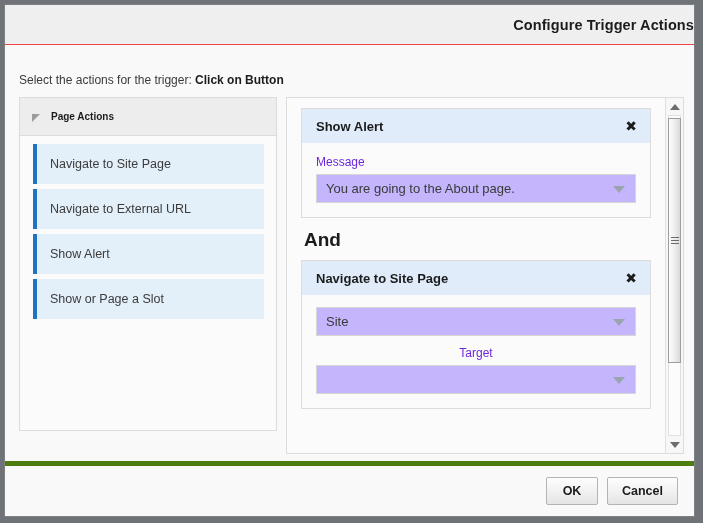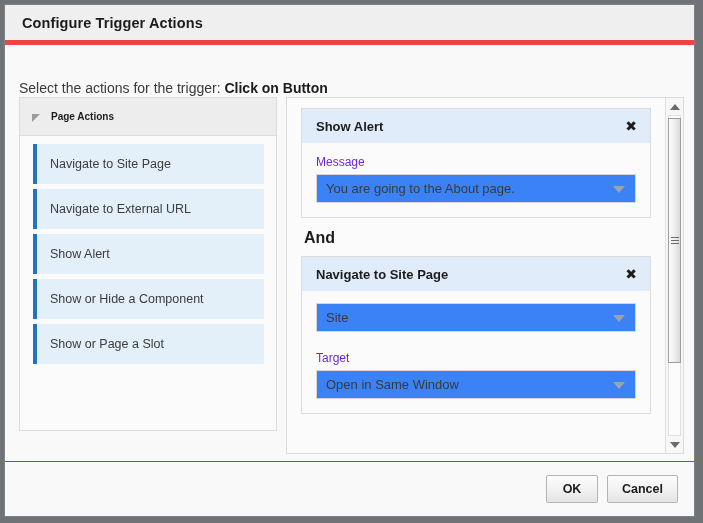--- a/index.html
+++ b/index.html
@@ -24,46 +24,47 @@
     height: 513px;
     background: #f9f9f9;
     border: 1px solid #7e8184;
     box-sizing: border-box;
     display: flex;
     flex-direction: column;
   }
   .titlebar {
     height: 40px;
     background: #efefef;
-    border-bottom: 5px solid #ef4444;
+    border-bottom: 1px solid #ef4444;
     display: flex;
     align-items: center;
     padding: 0 0 0 17px;
     box-sizing: border-box;
     flex: none;
+    justify-content: flex-end;
   }
   .titlebar .title {
     font-size: 14.5px;
     font-weight: bold;
     color: #1c1c1c;
     letter-spacing: 0.1px;
   }
 
   .dialog-body {
     flex: 1;
     position: relative;
     background: #f9f9f9;
     overflow: hidden;
   }
 
   .instruction {
     position: absolute;
     left: 14px;
-    top: 35px;
-    font-size: 14px;
+    top: 28px;
+    font-size: 12px;
     color: #3a3a3a;
     white-space: nowrap;
   }
   .instruction b {
     color: #1c1c1c;
     font-weight: bold;
   }
 
   
   .left-panel {
@@ -178,21 +179,21 @@
     padding: 12px 14px 14px 14px;
   }
   .field-label {
     font-size: 12px;
     color: #6d28d9;
     margin-bottom: 5px;
   }
   .select-box {
     position: relative;
     height: 29px;
-    background: #3b82f6;
+    background: #c4b5fd;
     border: 1px solid #d6d6d6;
     box-sizing: border-box;
     display: flex;
     align-items: center;
     padding: 0 28px 0 9px;
     cursor: pointer;
   }
   .select-box .select-value {
     font-size: 13px;
     color: #3a3a3a;
@@ -203,24 +204,24 @@
   .select-arrow {
     position: absolute;
     right: 10px;
     top: 50%;
     margin-top: -3px;
     width: 0; height: 0;
     border-left: 6px solid transparent;
     border-right: 6px solid transparent;
     border-top: 7px solid #9aa4ae;
   }
-  .field-block + .field-block { margin-top: 19px; }
+  .field-block + .field-block { margin-top: 10px; text-align: center; }
 
   .conjunction {
-    font-size: 16px;
+    font-size: 19px;
     font-weight: bold;
     color: #1c1c1c;
     margin: 11px 0 9px 3px;
   }
 
   
   .scrollbar {
     position: absolute;
     top: 0; right: 0; bottom: 0;
     width: 18px;
@@ -283,21 +284,21 @@
     background: #6a6a6a;
     margin-bottom: 2px;
   }
 
   
   .footer {
     position: absolute;
     left: 0; right: 0; bottom: 0;
     height: 55px;
     background: #f9f9f9;
-    border-top: 1px solid #4d7c0f;
+    border-top: 5px solid #4d7c0f;
     display: flex;
     align-items: center;
     justify-content: flex-end;
     padding-right: 16px;
     box-sizing: border-box;
   }
   .btn {
     min-width: 52px;
     height: 28px;
     padding: 0 14px;
@@ -335,23 +336,20 @@
       </div>
       <div class="action-list">
         <div class="action-item">
           <span class="action-label">Navigate to Site Page</span>
         </div>
         <div class="action-item">
           <span class="action-label">Navigate to External URL</span>
         </div>
         <div class="action-item">
           <span class="action-label">Show Alert</span>
-        </div>
-        <div class="action-item">
-          <span class="action-label">Show or Hide a Component</span>
         </div>
         <div class="action-item">
           <span class="action-label">Show or Page a Slot</span>
         </div>
       </div>
     </div>
 
     <div class="right-panel">
 
       <div class="right-scroll-area">
@@ -382,21 +380,20 @@
           <div class="card-body">
             <div class="field-block">
               <div class="select-box">
                 <span class="select-value">Site</span>
                 <span class="select-arrow"></span>
               </div>
             </div>
             <div class="field-block">
               <div class="field-label">Target</div>
               <div class="select-box">
-                <span class="select-value">Open in Same Window</span>
                 <span class="select-arrow"></span>
               </div>
             </div>
           </div>
         </div>
 
       </div>
 
       <div class="scrollbar">
         <div class="sb-btn up">

